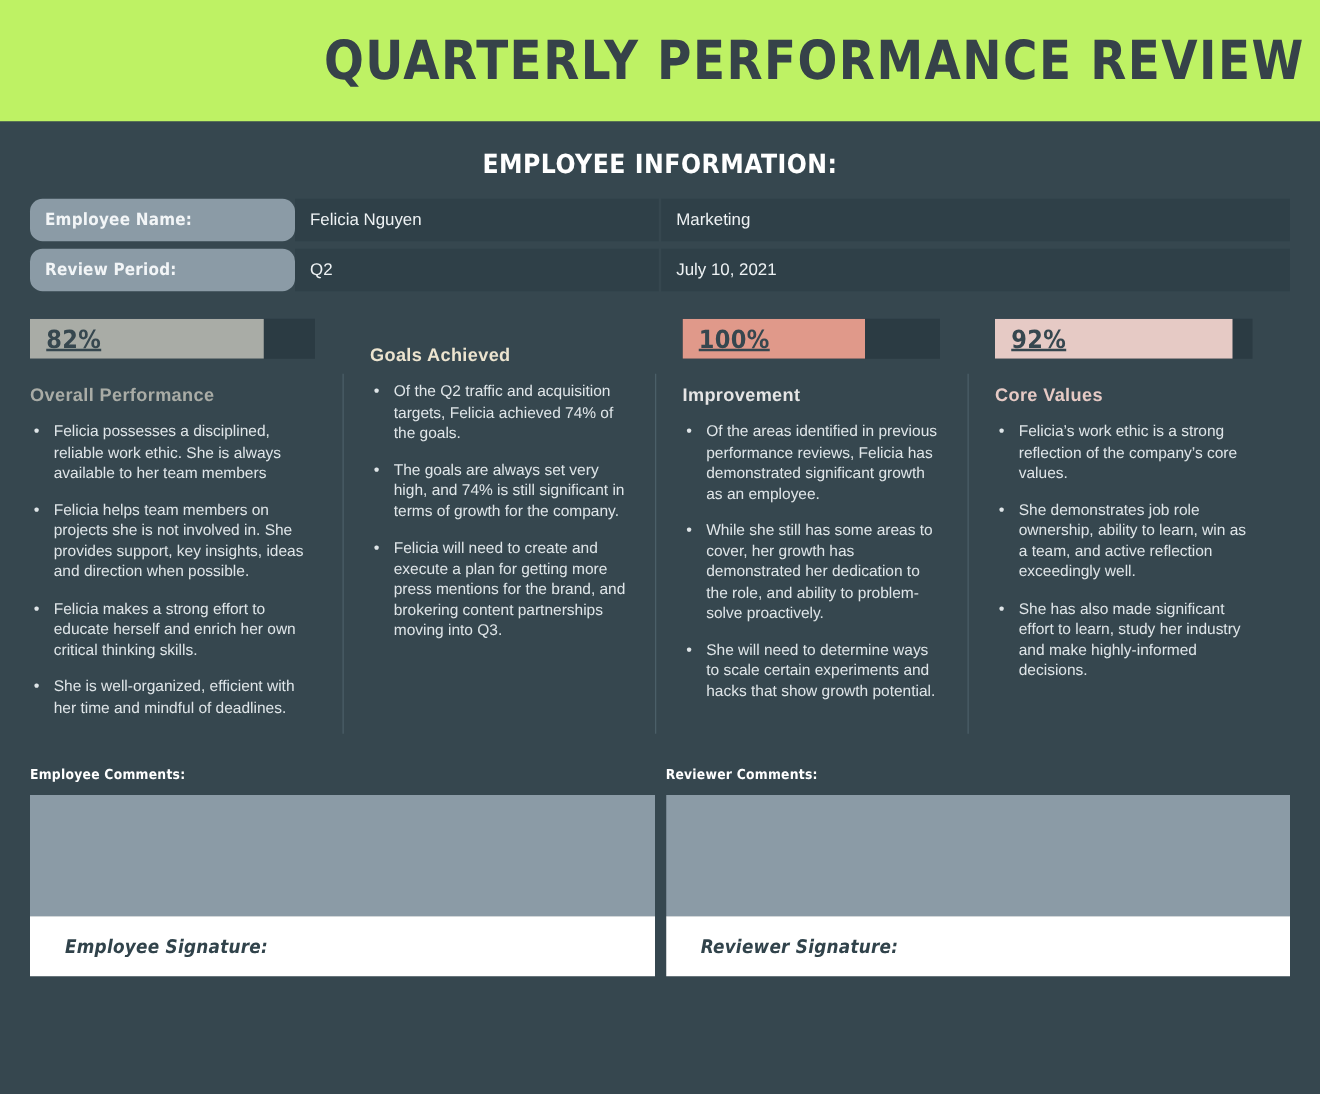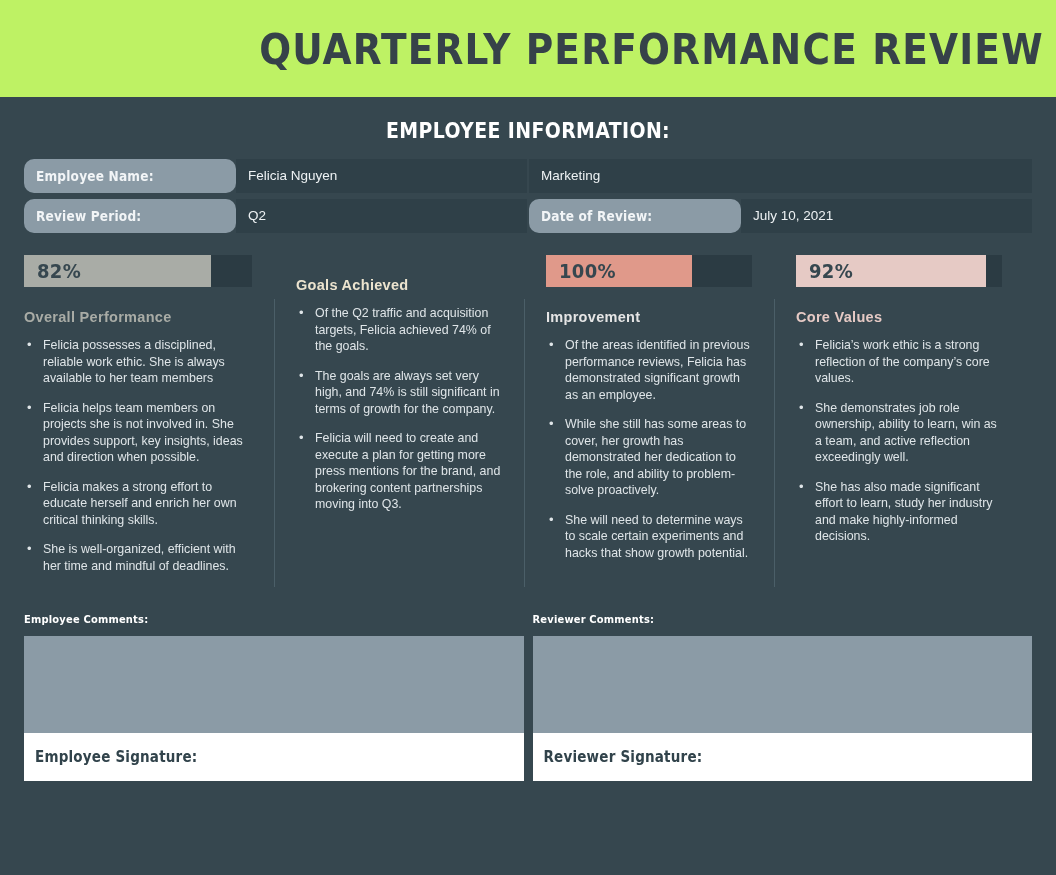--- a/index.html
+++ b/index.html
@@ -103,20 +103,21 @@
     display: flex;
     align-items: center;
     padding-left: 13px;
   }
   .bar-pct {
     font-family: "DejaVu Sans Condensed", "Liberation Sans Narrow", "Liberation Sans", sans-serif;
     font-size: 20px;
     font-weight: bold;
     color: #36474f;
     letter-spacing: 0.3px;
+    text-decoration: underline;
   }
   .metric-heading {
     font-size: 14.5px;
     font-weight: bold;
     letter-spacing: 0.3px;
     margin-top: 22px;
     margin-bottom: 12px;
   }
   .bullets { list-style: none; }
   .bullets li {
@@ -153,21 +154,22 @@
   }
   .comment-box {
     height: 97px;
     background: #8b9ba6;
   }
   .signature-box {
     height: 48px;
     background: #ffffff;
     display: flex;
     align-items: center;
-    padding-left: 11px;
+    padding-left: 28px;
+    font-style: italic;
   }
   .signature-label {
     font-family: "DejaVu Sans Condensed", "Liberation Sans Narrow", "Liberation Sans", sans-serif;
     font-size: 15px;
     font-weight: bold;
     color: #31434b;
     letter-spacing: 0.2px;
   }
 </style>
 </head>
@@ -188,21 +190,20 @@
     <div class="info-pair">
       <div class="info-value">Marketing</div>
     </div>
   </div>
   <div class="info-row">
     <div class="info-pair left">
       <div class="info-label">Review Period:</div>
       <div class="info-value">Q2</div>
     </div>
     <div class="info-pair">
-      <div class="info-label">Date of Review:</div>
       <div class="info-value">July 10, 2021</div>
     </div>
   </div>
 </div>
 
 <div class="metrics" id="metrics">
     <div class="metric-col">
       <div class="bar-track">
         <div class="bar-fill" style="width: 82%; background: rgb(169, 172, 166);">
           <span class="bar-pct">82%</span>

